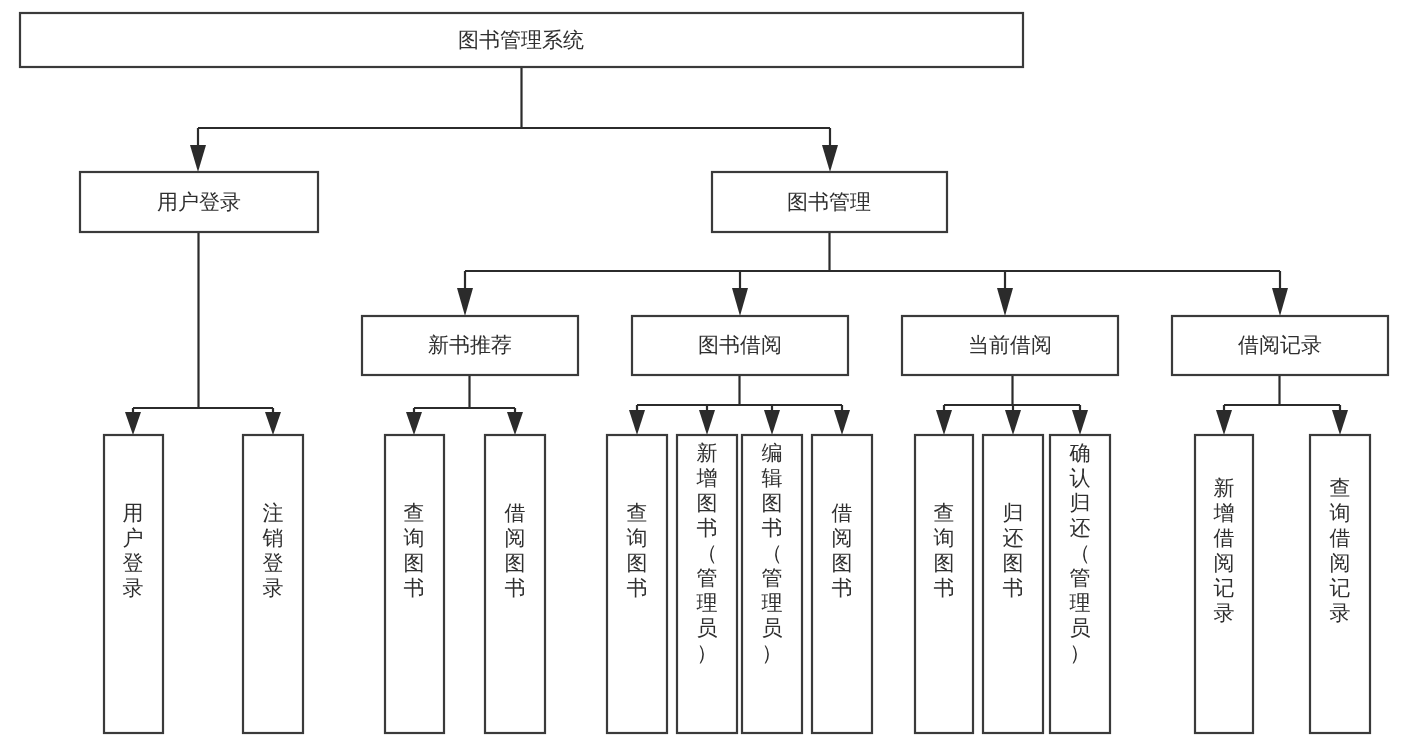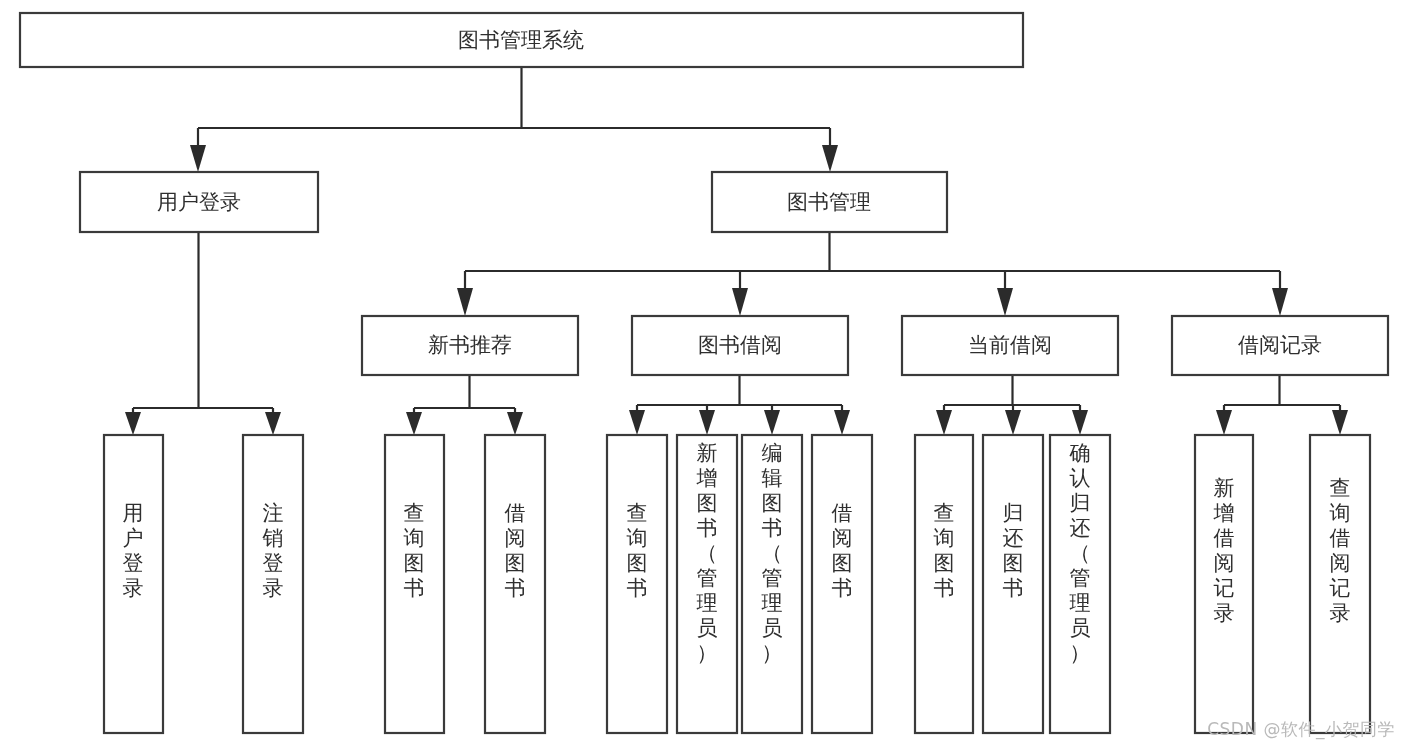--- a/index.html
+++ b/index.html
@@ -238,15 +238,14 @@
       <text class="node-label-vert" x="1224" y="495"><tspan x="1224" dy="0">新</tspan><tspan x="1224" dy="25">增</tspan><tspan x="1224" dy="25">借</tspan><tspan x="1224" dy="25">阅</tspan><tspan x="1224" dy="25">记</tspan><tspan x="1224" dy="25">录</tspan></text>
     </g>
 
     <g>
       <rect class="node-rect" x="1310" y="435" width="60" height="298"></rect>
       <text class="node-label-vert" x="1340" y="495"><tspan x="1340" dy="0">查</tspan><tspan x="1340" dy="25">询</tspan><tspan x="1340" dy="25">借</tspan><tspan x="1340" dy="25">阅</tspan><tspan x="1340" dy="25">记</tspan><tspan x="1340" dy="25">录</tspan></text>
     </g>
 
   </svg>
 
-  <div class="watermark-text">CSDN @软件_小贺同学</div>
 
 </div>
 
 </body></html>

